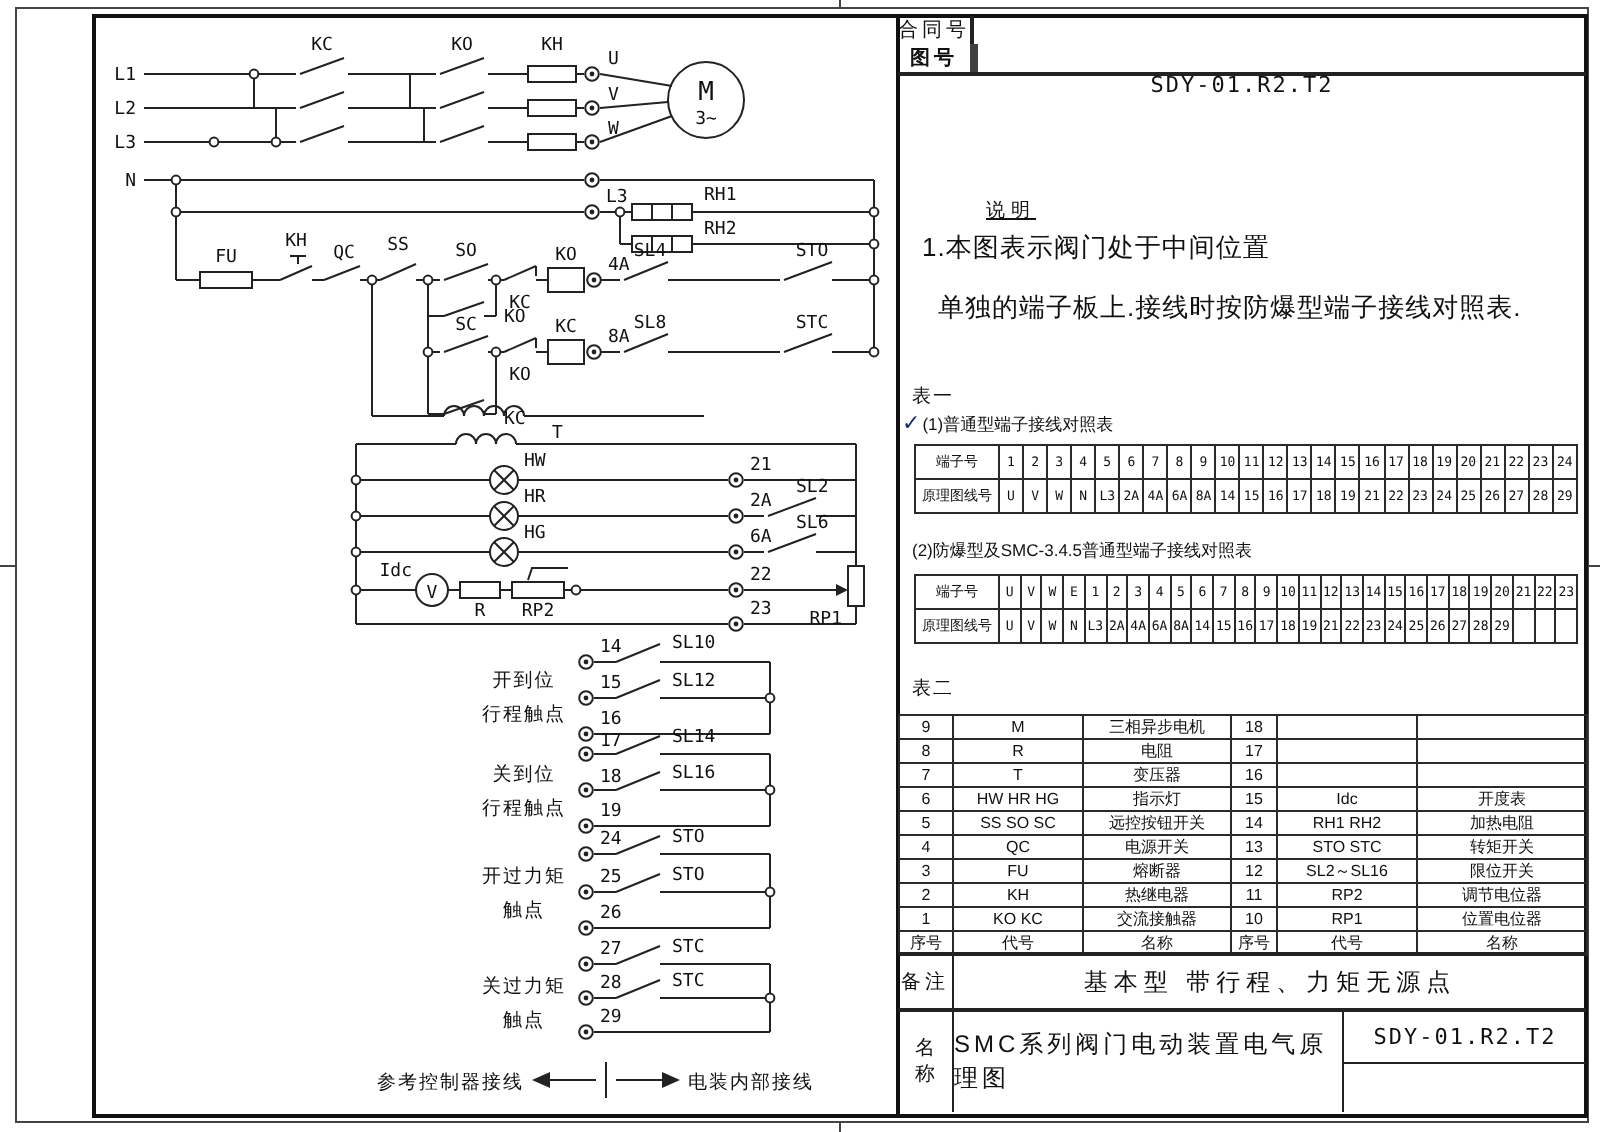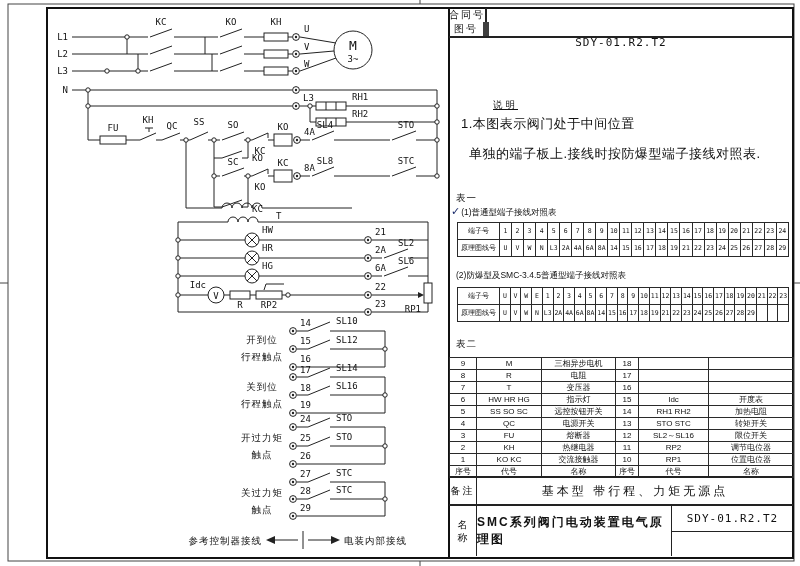--- a/index.html
+++ b/index.html
@@ -22,21 +22,21 @@
   .grid-table table{border-collapse:collapse;table-layout:fixed;width:100%;height:100%;}
   .grid-table td{border:1px solid #2a2a2a;text-align:center;vertical-align:middle;
                  padding:0;overflow:hidden;white-space:nowrap;}
   .t1 td{font-size:6.5px;font-family:"DejaVu Sans Mono","Liberation Sans",monospace;}
   .t1 td:first-child{font-family:"Liberation Sans",sans-serif;font-size:7px;}
   .t2 td{font-size:8px;}
   
   .band{display:flex;border-top:2px solid #222;}
   .band .bcell{display:flex;align-items:center;justify-content:center;box-sizing:border-box;}
   .remark-text{font-size:12px;letter-spacing:3px;}
-  .name-text{font-size:12px;letter-spacing:2px;font-weight:bold;}
+  .name-text{font-size:12px;letter-spacing:2px;font-weight:normal;}
   .vlabel{font-size:10px;display:flex;flex-direction:column;align-items:center;line-height:1.3;}
   .company{font-size:9.5px;letter-spacing:0.5px;}
   svg text{font-family:"DejaVu Sans Mono",monospace;font-size:9px;fill:#111;}
   svg text.cn{font-family:"Liberation Sans","DejaVu Sans",sans-serif;font-size:9.5px;letter-spacing:1px;}
   svg text.big{font-size:13px;}
 </style>
 </head>
 <body>
 
 <div id="page">
@@ -409,21 +409,21 @@
     <text x="262" y="496" text-anchor="middle" class="cn">关过力矩</text>
     <text x="262" y="513" text-anchor="middle" class="cn">触点</text>
     <text x="262" y="544" text-anchor="end" class="cn">参考控制器接线</text>
     <text x="344" y="544" class="cn">电装内部接线</text>
   </g>
 </svg>
 
 <div class="abs strip" style="left:449px;top:8px;width:344px;height:30px;">
   <div class="cell lab" style="width:38px;border-right:2px solid #222;">合同号</div>
   <div class="cell" style="width:129px;border-right:2px solid #222;"></div>
-  <div class="cell lab" style="width:40px;border-right:6px solid #404040;">图号</div>
+  <div class="cell lab" style="width:40px;border-right:4px solid #404040;font-weight:bold;">图号</div>
   <div class="cell dno" style="flex:1;">SDY-01.R2.T2</div>
 </div>
 
 <div class="abs note-title" style="left:493px;top:99px;text-decoration:underline;">说明</div>
 <div class="abs note-line" style="left:461px;top:115px;">1.本图表示阀门处于中间位置</div>
 <div class="abs note-line" style="left:469px;top:145px;">单独的端子板上.接线时按防爆型端子接线对照表.</div>
 
 <div class="abs sec-label" style="left:456px;top:192px;">表一</div>
 <div class="abs sub-label" style="left:451px;top:205px;"><span class="chk">✓</span><span>(1)普通型端子接线对照表</span></div>
 <div class="abs grid-table t1" style="left:457px;top:222px;width:332px;height:35px;">

